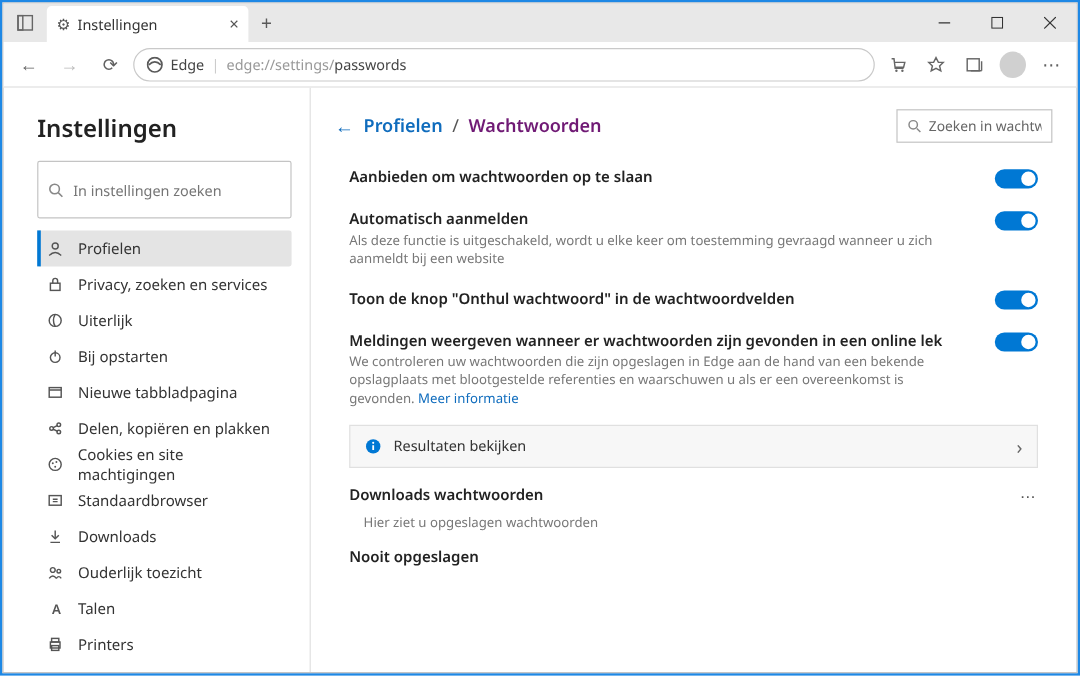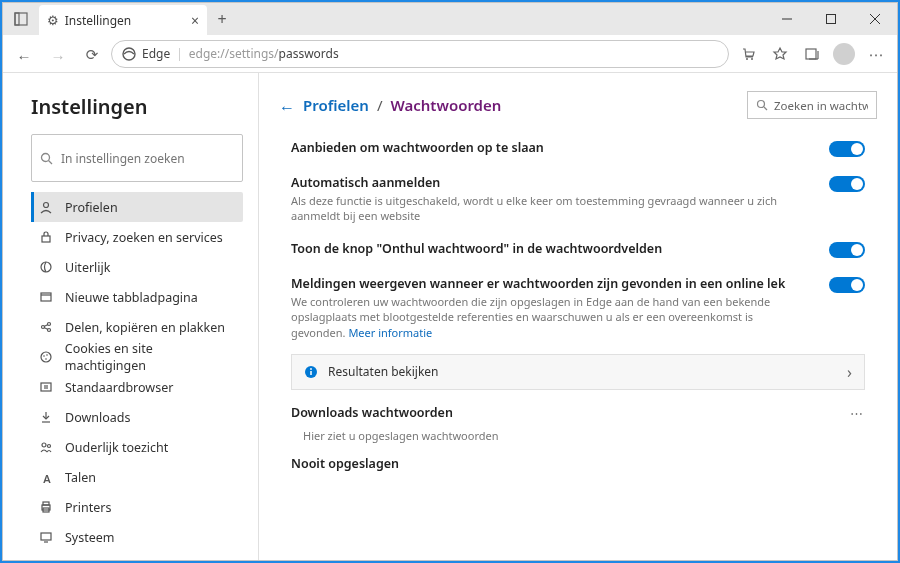--- a/index.html
+++ b/index.html
@@ -180,20 +180,29 @@
               <svg width="14" height="14" viewBox="0 0 14 14">
                 <circle cx="7" cy="7" r="5" fill="none" stroke="#555" stroke-width="1.2"></circle>
                 <path d="M7 2 Q4 7 7 12" fill="none" stroke="#555" stroke-width="1.2"></path>
               </svg>
             </span>
             <span>Uiterlijk</span>
           </li>
         <li>
             <span class="icon">
               <svg width="14" height="14" viewBox="0 0 14 14">
+                <circle cx="7" cy="8" r="4" fill="none" stroke="#555" stroke-width="1.2"></circle>
+                <line x1="7" y1="2" x2="7" y2="7" stroke="#555" stroke-width="1.2"></line>
+              </svg>
+            </span>
+            <span>Bij opstarten</span>
+          </li>
+        <li>
+            <span class="icon">
+              <svg width="14" height="14" viewBox="0 0 14 14">
                 <rect x="2" y="3" width="10" height="8" fill="none" stroke="#555" stroke-width="1.2"></rect>
                 <line x1="2" y1="5" x2="12" y2="5" stroke="#555" stroke-width="1.2"></line>
               </svg>
             </span>
             <span>Nieuwe tabbladpagina</span>
           </li>
         <li>
             <span class="icon">
               <svg width="14" height="14" viewBox="0 0 14 14">
                 <circle cx="4" cy="7" r="1.5" fill="none" stroke="#555" stroke-width="1.2"></circle>

